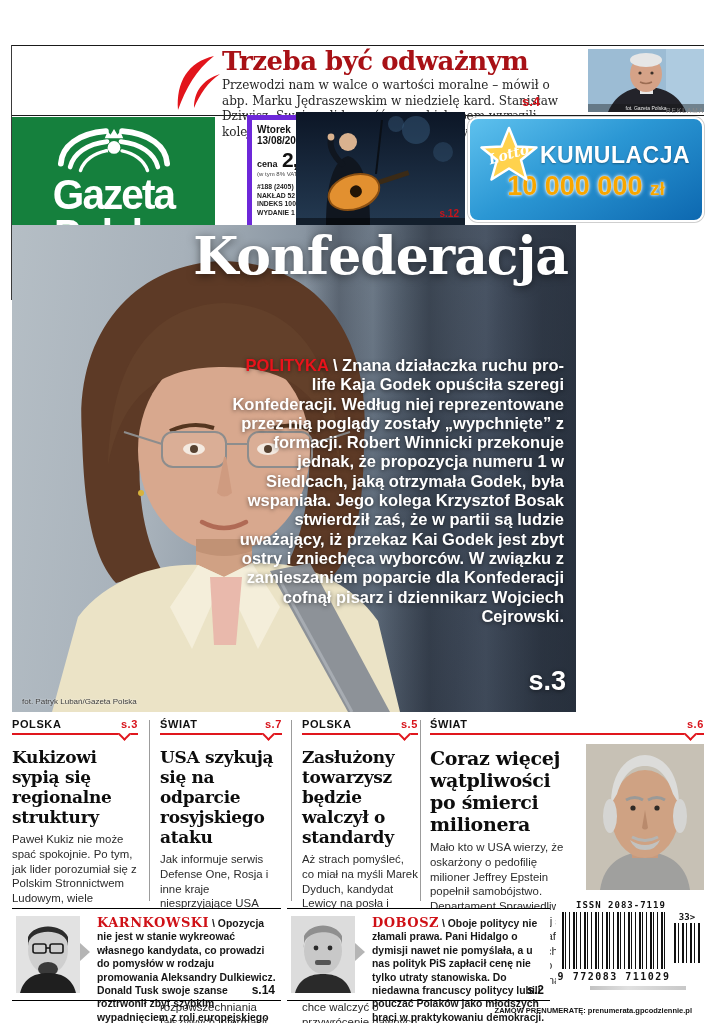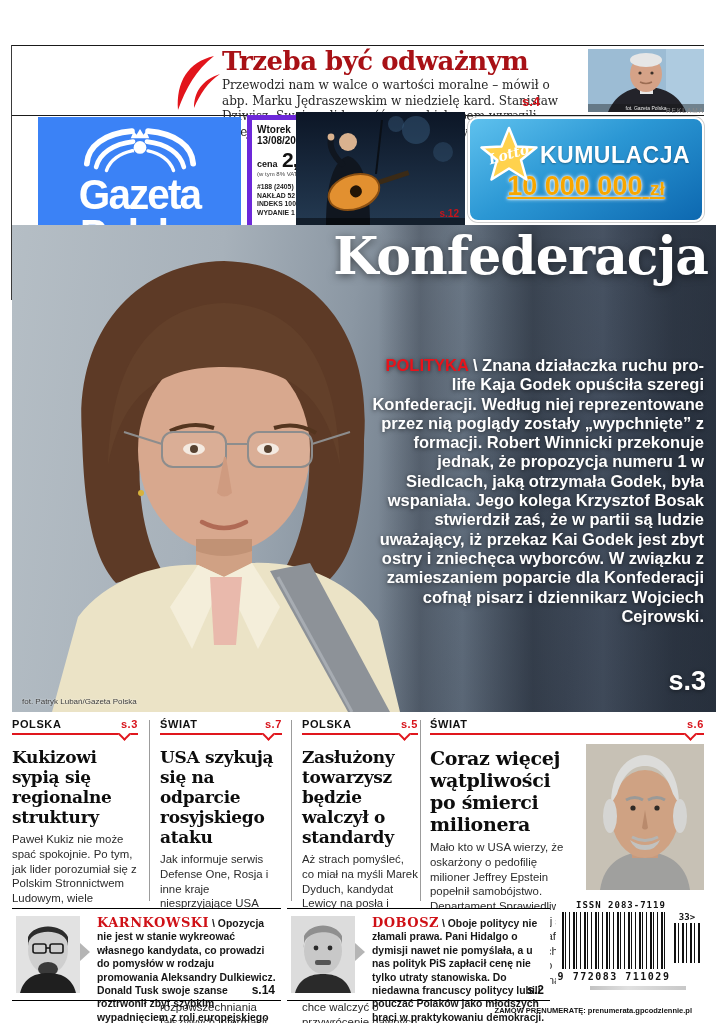--- a/index.html
+++ b/index.html
@@ -12,21 +12,21 @@
   .top-headline{position:absolute;left:210px;top:1px;margin:0;
             font:bold 26px/28px "DejaVu Serif",serif;color:#a81116;letter-spacing:-.5px;}
   .top-lead{position:absolute;left:210px;top:32px;width:348px;margin:0;
             font:12px/15.5px "DejaVu Serif",serif;color:#262626;}
   .top-page{position:absolute;left:510px;top:49px;font:bold 13px/13px "Liberation Sans",sans-serif;color:#d8121a;}
   .top-photo{position:absolute;right:0;top:3px;width:116px;height:63px;}
   .swoosh{position:absolute;left:158px;top:6px;width:52px;height:60px;}
   .edge-line{position:absolute;left:11px;top:45px;width:1px;height:255px;background:#3a3a3a;}
 
   
-  .logo{position:absolute;left:12px;top:117px;width:203px;height:183px;background:#3b82f6;margin-left:26px;}
+  .logo{position:absolute;left:12px;top:117px;width:203px;height:183px;background:#15803d;}
   .logo .eagle{display:block;margin:5px auto 0;width:158px;height:52px;}
   .logo .t{margin:0;text-align:center;color:#fff;font:bold 43px/40px "Liberation Sans",sans-serif;
            letter-spacing:-2px;transform:scaleX(.94);}
   .codz-bar{position:absolute;left:0;bottom:0;width:100%;height:45px;background:#141414;
             display:flex;align-items:center;justify-content:center;}
   .codz-bar span{color:#fff;font:bold 28px/28px "Liberation Sans",sans-serif;letter-spacing:0;}
 
   
   .datebox{position:absolute;left:215px;top:115px;width:81px;height:115px;background:#fff;
            border:5px solid #6d28d9;box-sizing:border-box;padding:4px 4px 0 5px;margin-left:32px;}
@@ -49,25 +49,25 @@
   
   .reklama{position:absolute;left:606px;top:107px;width:98px;text-align:right;
            font:6.5px/7px "Liberation Sans",sans-serif;color:#8a8a8a;letter-spacing:1px;}
   .lotto{position:absolute;left:468px;top:117px;width:236px;height:105px;box-sizing:border-box;
          border:2px solid #fff;border-radius:10px;box-shadow:0 0 0 1px #cfcfcf;
          background:linear-gradient(150deg,#5ec1ee 0%,#2b97d4 45%,#0d68b0 100%);}
   .lotto-star{position:absolute;left:8px;top:7px;width:62px;height:58px;}
   .kum{margin:24px 6px 0 64px;text-align:center;color:#fff;
        font:bold 23px/24px "Liberation Sans",sans-serif;letter-spacing:.5px;text-shadow:0 1px 2px rgba(0,0,0,.35);}
   .jack{margin-top:5px;text-align:center;color:#f7a600;font:bold 27px/28px "Liberation Sans",sans-serif;
-        text-shadow:0 0 4px #fff,0 0 2px #fff;text-decoration:underline;}
+        text-shadow:0 0 4px #fff,0 0 2px #fff;}
   .jack .cur{font-size:19px;}
 
   
-  .main{position:absolute;left:12px;top:225px;width:704px;height:487px;overflow:hidden;
+  .main{position:absolute;left:12px;top:225px;width:564px;height:487px;overflow:hidden;
         background:linear-gradient(97deg,#b5bec5 0%,#a7b1ba 28%,#8b97a3 46%,#5f6c7b 64%,#434e5e 80%,#323c4a 100%);}
   .main::before{content:"";position:absolute;inset:0;
         background:linear-gradient(90deg,transparent 52%,rgba(22,28,40,.30) 58%,transparent 64%,
                    rgba(16,22,32,.40) 74%,transparent 84%,rgba(18,24,34,.35) 94%);}
   .woman{position:absolute;left:0;top:0;width:420px;height:487px;}
   .mhl{position:absolute;right:8px;top:2px;margin:0;text-align:right;color:#fff;
        font:bold 52px/58px "DejaVu Serif",serif;letter-spacing:-1px;text-shadow:0 2px 8px rgba(0,0,0,.5);}
   .mtext{position:absolute;right:8px;top:127px;width:336px;margin:4px;text-align:right;color:#fff;
          font:bold 16.5px/19.3px "Liberation Sans",sans-serif;text-shadow:0 1px 4px rgba(0,0,0,.55);}
   .kick{color:#e8131b;}

